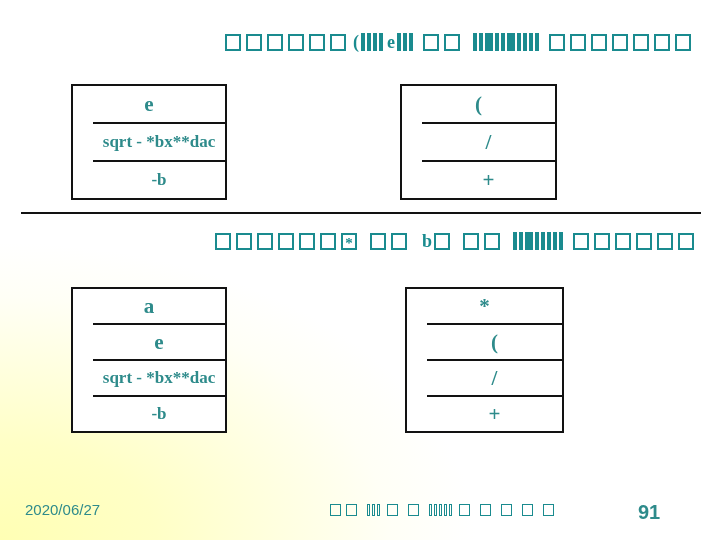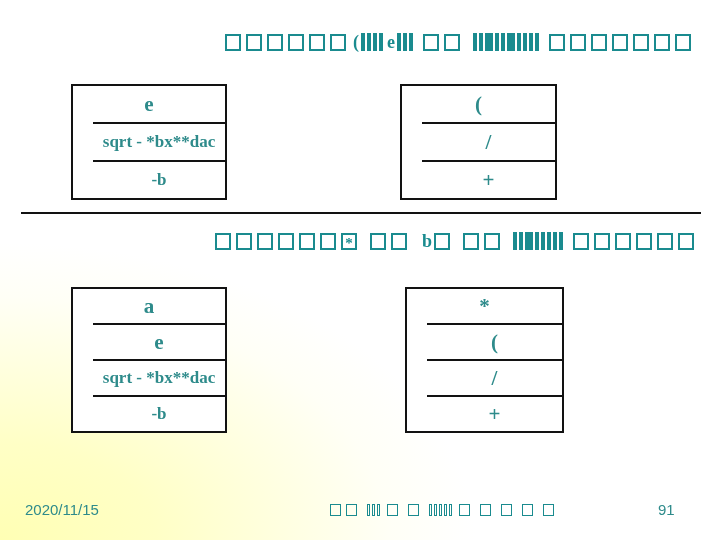--- a/index.html
+++ b/index.html
@@ -52,21 +52,21 @@
   .tbl-ul{left:71px;top:84px;width:152px;}
   .tbl-ur{left:400px;top:84px;width:153px;}
   .tbl-ul .cell,.tbl-ur .cell{height:36px;}
   .tbl-ll{left:71px;top:287px;width:152px;}
   .tbl-lr{left:405px;top:287px;width:155px;}
   .tbl-ll .cell,.tbl-lr .cell{height:34px;}
 
   
   .footer-date{position:absolute;left:25px;top:501px;color:var(--teal-text);font-family:"Liberation Sans",sans-serif;font-size:15px;}
   .footer-glyphs{position:absolute;left:330px;top:504px;}
-  .footer-page{position:absolute;left:658px;top:501px;color:var(--teal-text);font-family:"Liberation Sans",sans-serif;font-size:15px;}
+  .footer-page{position:absolute;left:638px;top:501px;color:var(--teal-text);font-family:"Liberation Sans",sans-serif;font-size:20px;font-weight:bold;}
 </style>
 </head>
 <body>
 
 <div class="slide">
 
   <div class="title-upper glyphs glyphs-lg"><span class="g-box"></span><span class="g-box"></span><span class="g-box"></span><span class="g-box"></span><span class="g-box"></span><span class="g-box"></span><span class="g-char">(</span><span class="g-fbar"></span><span class="g-fbar"></span><span class="g-fbar"></span><span class="g-fbar"></span><span class="g-char">e</span><span class="g-fbar"></span><span class="g-fbar"></span><span class="g-fbar"></span><span class="g-gap"></span><span class="g-box"></span><span class="g-box"></span><span class="g-gap"></span><span class="g-fbar"></span><span class="g-fbar"></span><span class="g-Fbar"></span><span class="g-fbar"></span><span class="g-fbar"></span><span class="g-Fbar"></span><span class="g-fbar"></span><span class="g-fbar"></span><span class="g-fbar"></span><span class="g-fbar"></span><span class="g-gap"></span><span class="g-box"></span><span class="g-box"></span><span class="g-box"></span><span class="g-box"></span><span class="g-box"></span><span class="g-box"></span><span class="g-box"></span></div>
 
   <div class="tbl tbl-ul">
       <div class="cell big">e</div>
@@ -91,19 +91,19 @@
       <div class="cell">-b</div>
     </div>
 
   <div class="tbl tbl-lr">
       <div class="cell big">*</div>
       <div class="cell big">(</div>
       <div class="cell big">/</div>
       <div class="cell big">+</div>
     </div>
 
-  <div class="footer-date">2020/11/15</div>
+  <div class="footer-date">2020/06/27</div>
 
   <div class="footer-glyphs glyphs glyphs-sm"><span class="g-box"></span><span class="g-box"></span><span class="g-gap"></span><span class="g-nbar"></span><span class="g-nbar"></span><span class="g-nbar"></span><span class="g-gap"></span><span class="g-box"></span><span class="g-gap"></span><span class="g-box"></span><span class="g-gap"></span><span class="g-nbar"></span><span class="g-nbar"></span><span class="g-nbar"></span><span class="g-nbar"></span><span class="g-nbar"></span><span class="g-gap"></span><span class="g-box"></span><span class="g-gap"></span><span class="g-box"></span><span class="g-gap"></span><span class="g-box"></span><span class="g-gap"></span><span class="g-box"></span><span class="g-gap"></span><span class="g-box"></span></div>
 
   <div class="footer-page">91</div>
 
 </div>
 
 </body></html>

